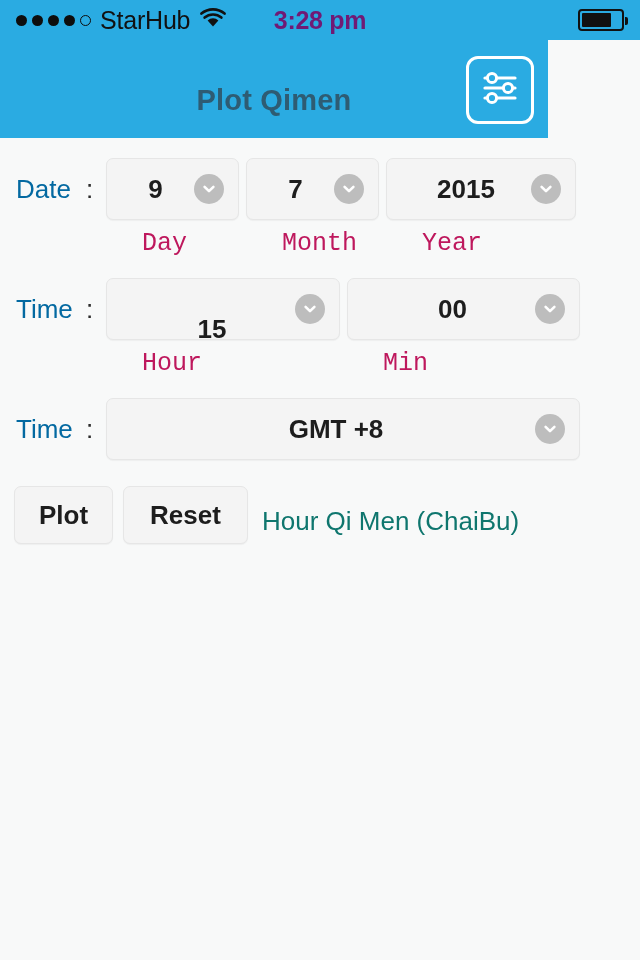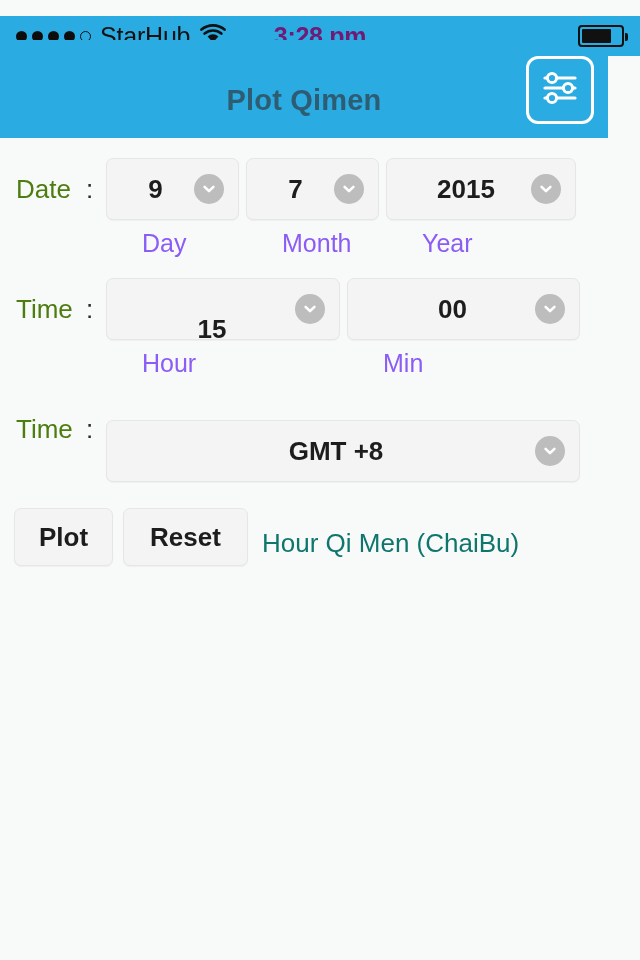--- a/index.html
+++ b/index.html
@@ -18,21 +18,21 @@
   .screen {
     position: relative;
     width: 640px;
     height: 960px;
     background: #f8f9f9;
   }
 
   
   .status-bar {
     position: absolute;
-    left: 0; top: 16px;
+    left: 0; top: 0;
     width: 640px;
     height: 40px;
     background: #2aabe2;
     display: flex;
     align-items: center;
     padding: 0 16px;
   }
   .status-left {
     display: flex;
     align-items: center;
@@ -92,21 +92,21 @@
   .battery-fill {
     height: 100%;
     background: #111;
     border-radius: 1px;
   }
 
   
   .nav-bar {
     position: absolute;
     left: 0; top: 40px;
-    width: 608px;
+    width: 548px;
     height: 98px;
     background: #2aabe2;
   }
   .nav-title {
     position: absolute;
     left: 0; right: 0;
     top: 44px;
     text-align: center;
     font-size: 29px;
     font-weight: bold;
@@ -136,21 +136,21 @@
   .row {
     position: relative;
     display: flex;
     align-items: flex-start;
   }
 
   .row-label {
     width: 86px;
     padding-left: 16px;
     font-size: 26px;
-    color: #4d7c0f;
+    color: #0369a1;
     line-height: 62px;
   }
   .row-colon {
     width: 20px;
     font-size: 26px;
     color: #2b2b2b;
     line-height: 62px;
   }
 
   .fields {
@@ -188,31 +188,32 @@
     margin-right: 14px;
     display: flex;
     align-items: center;
     justify-content: center;
     flex-shrink: 0;
   }
 
   .sub-label {
     margin-top: 9px;
     font-size: 25px;
-    color: #8b5cf6;
+    color: #be185d;
     padding-left: 36px;
+    font-family: Liberation Mono, monospace;
   }
 
   
   .w-day   { width: 133px; }
   .w-month { width: 133px; }
   .w-year  { width: 190px; }
   .w-hour  { width: 234px; }
   .w-min   { width: 233px; }
-  .w-zone  { width: 474px; margin-top: 22px; }
+  .w-zone  { width: 474px; }
 
   .w-year .select-value  { padding-left: 14px; }
   .w-hour .select-value  { padding-left: 22px; margin-top: 41px; }
   .w-min  .select-value  { padding-left: 22px; }
   .w-zone .select-value  { padding-left: 30px; }
 
   .row-date { padding-top: 20px; }
   .row-time { padding-top: 20px; }
   .row-zone { padding-top: 20px; }
 

